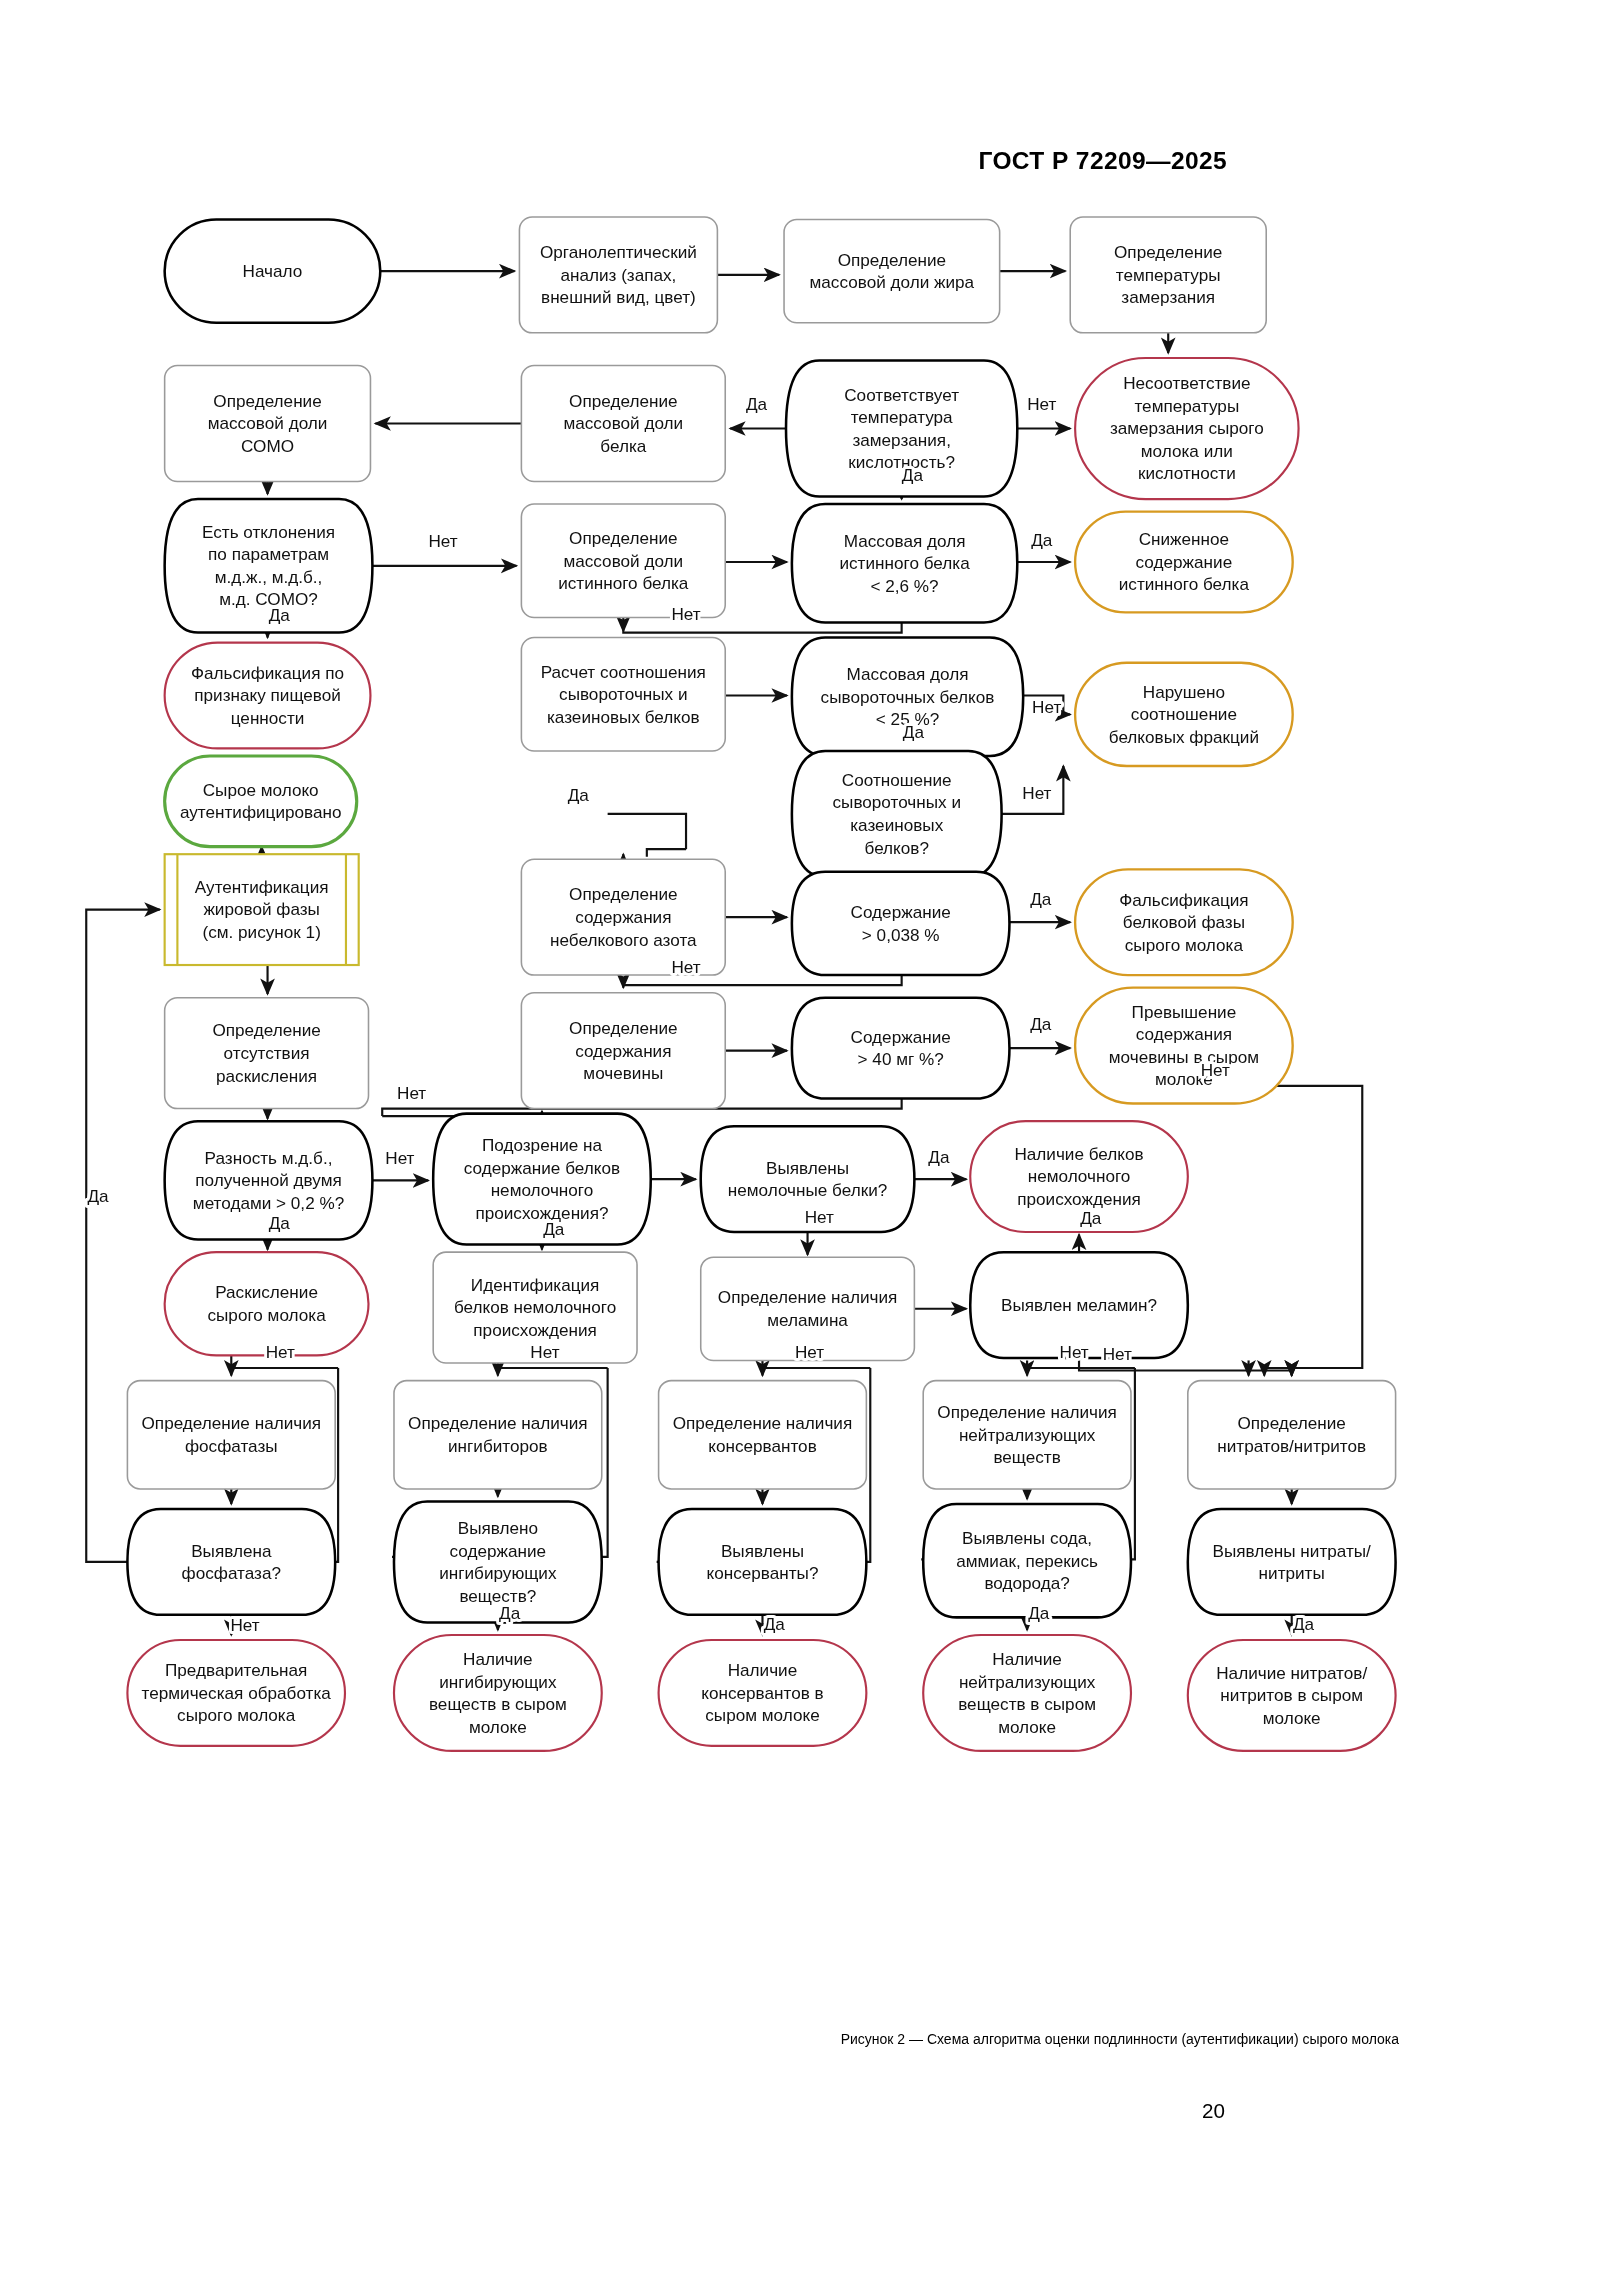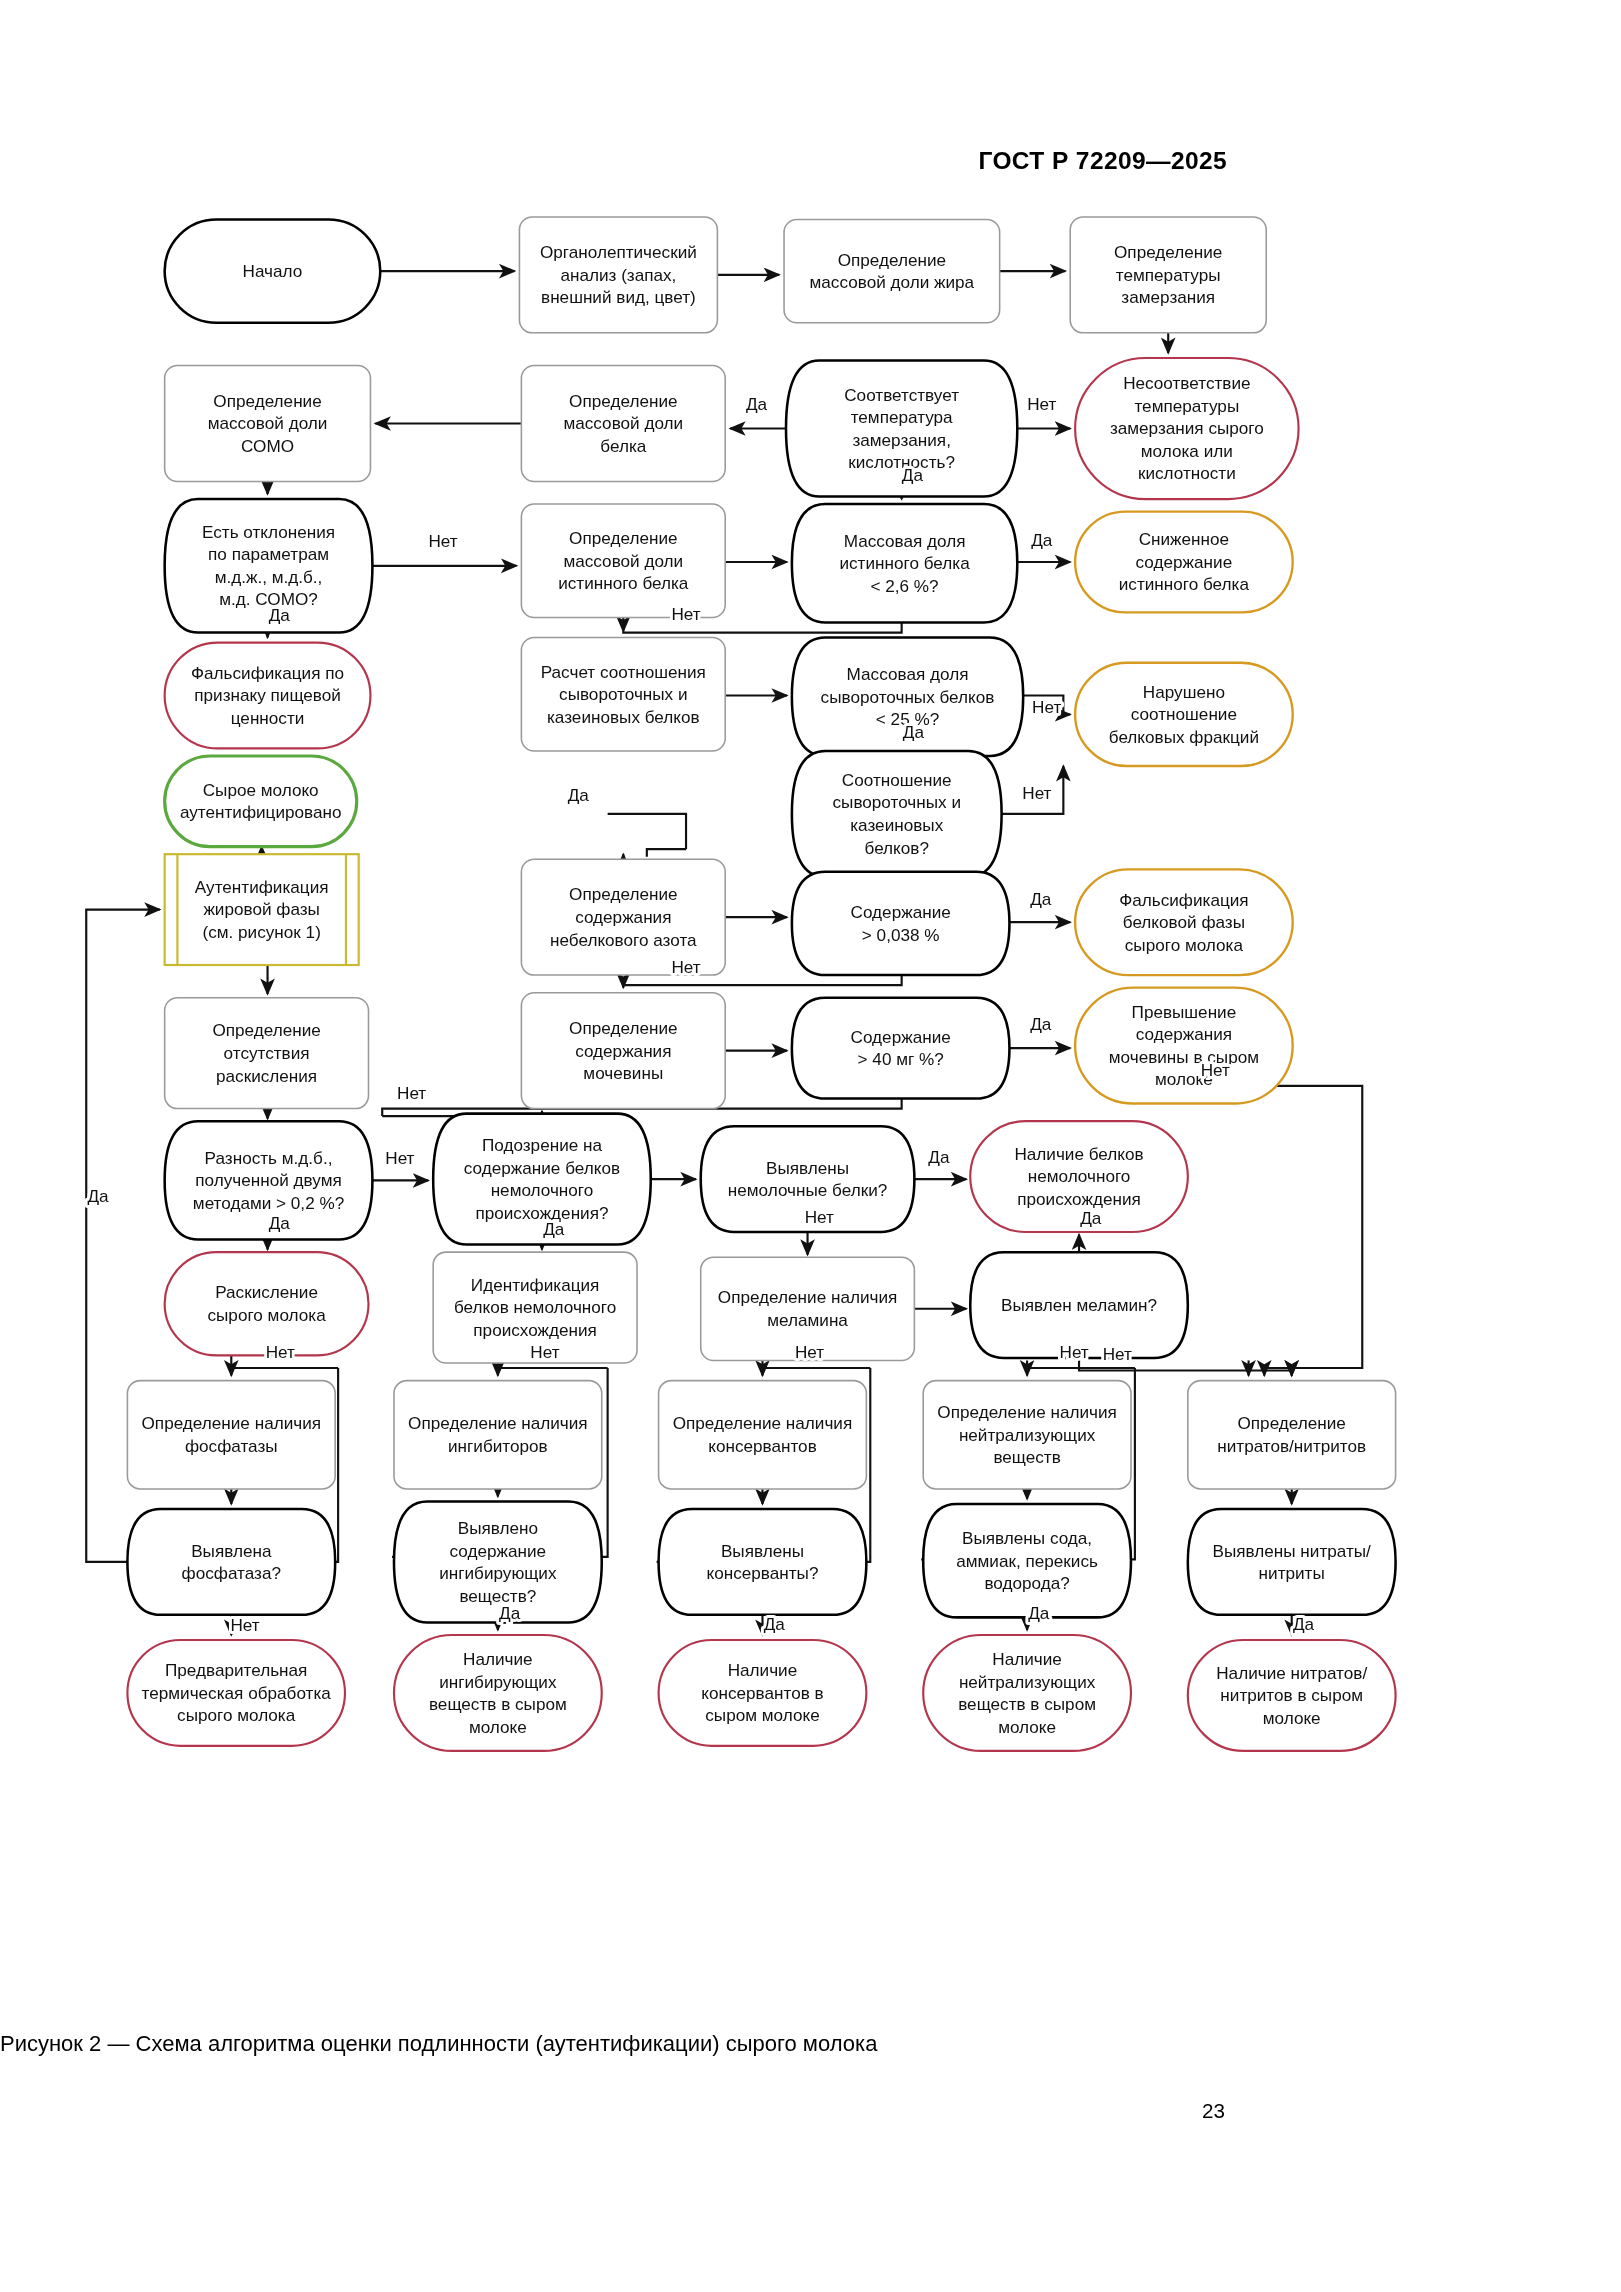--- a/index.html
+++ b/index.html
@@ -1,20 +1,20 @@
 <!DOCTYPE html>
 <html><head>
 <meta charset="utf-8">
 <style>
   html,body{margin:0;padding:0;background:#fff;}
   body{width:1621px;height:2293px;position:relative;
        font-family:"Liberation Sans","DejaVu Sans",sans-serif;color:#000;}
   #page{position:relative;width:1399px;height:2293px;overflow:hidden;background:#fff;}
   #doc-header{position:absolute;top:147px;right:172px;font-size:24.5px;font-weight:bold;letter-spacing:0.4px;}
-  #caption{position:absolute;left:0;right:0;top:2031px;text-align:left;font-size:22px;}
+  #caption{position:absolute;left:0;right:0;top:2031px;text-align:right;font-size:14px;}
   #pagenum{position:absolute;right:174px;top:2099px;font-size:20.6px;}
   svg#flow{position:absolute;left:0;top:0;width:1621px;height:2293px;}
   svg#flow text{font-family:"Liberation Sans","DejaVu Sans",sans-serif;font-size:17.5px;fill:#111;}
   .edgelabel{font-size:17px;fill:#111;}
   .shape{fill:#ffffff;}
   .proc{stroke:#9a9a9a;stroke-width:1.6px;}
   .dec{stroke:#000000;stroke-width:2.6px;}
   .term-red{stroke:#b4364c;stroke-width:2.2px;}
   .term-orange{stroke:#d79a21;stroke-width:2.4px;}
   .term-green{stroke:#5ba83f;stroke-width:3.2px;}
@@ -494,15 +494,15 @@
         <text x="1330" y="1662.8" text-anchor="middle" class="edgelabel" stroke="#fff" stroke-width="6" stroke-linejoin="round">Да</text>
         <text x="1330" y="1662.8" text-anchor="middle" class="edgelabel">Да</text>
         <text x="100" y="1225.8999999999999" text-anchor="middle" class="edgelabel" stroke="#fff" stroke-width="6" stroke-linejoin="round">Да</text>
         <text x="100" y="1225.8999999999999" text-anchor="middle" class="edgelabel">Да</text>
         <text x="1240" y="1097.3999999999999" text-anchor="middle" class="edgelabel" stroke="#fff" stroke-width="6" stroke-linejoin="round">Нет</text>
         <text x="1240" y="1097.3999999999999" text-anchor="middle" class="edgelabel">Нет</text>
       </g>
   </svg>
 
   <div id="caption">Рисунок 2 — Схема алгоритма оценки подлинности (аутентификации) сырого молока</div>
-  <div id="pagenum">23</div>
+  <div id="pagenum">20</div>
 </div>
 
 
 </body></html>

